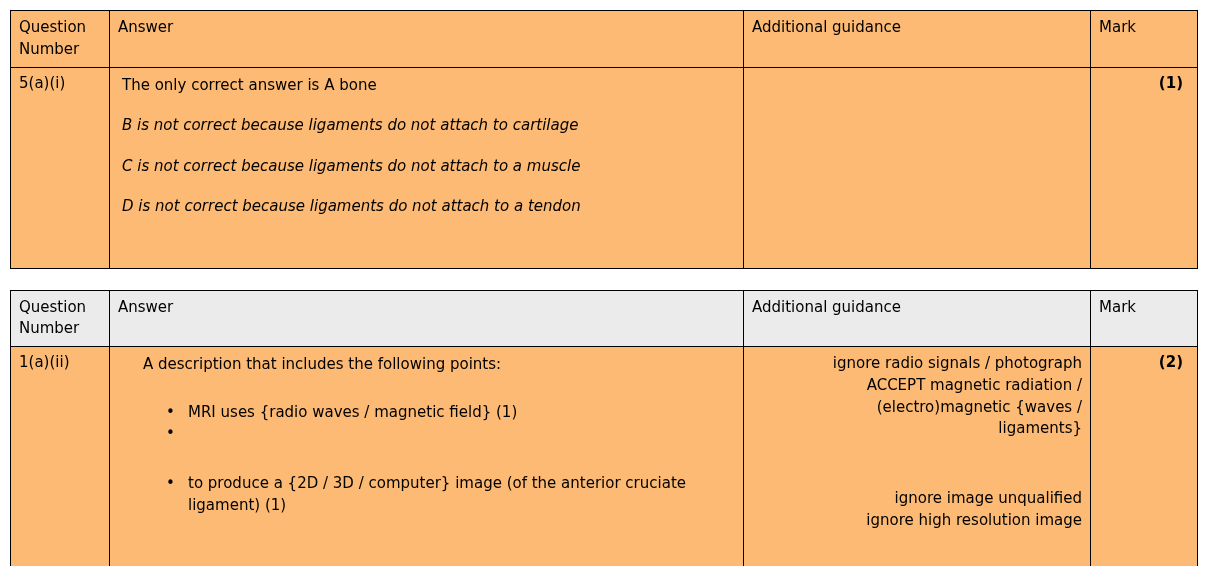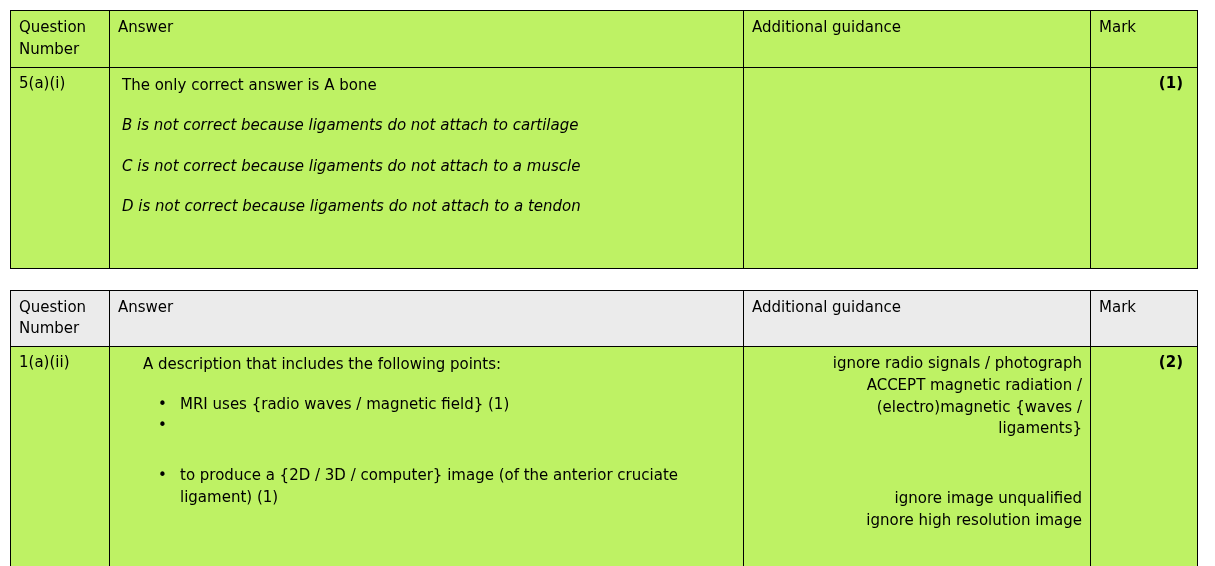--- a/index.html
+++ b/index.html
@@ -19,21 +19,21 @@
     position: relative;
     width: 1215px;
     height: 566px;
     box-sizing: border-box;
     padding: 10px 10px 0 10px;
   }
   table.mark-table {
     width: 1007px;
     border-collapse: collapse;
     table-layout: fixed;
-    background: #bef264;
+    background: #fdba74;
   }
   table.mark-table td,
   table.mark-table th {
     border: 1px solid #000000;
     vertical-align: top;
     padding: 6px 8px 6px 8px;
     font-weight: normal;
     text-align: left;
   }
   .col-qnum { width: 99px; }
@@ -98,21 +98,21 @@
     padding-top: 10px;
     padding-left: 14px;
   }
   .t2-intro {
     line-height: 1.5;
     padding-left: 0px;
     margin-left: 25px;
   }
   ul.bullets {
     list-style: none;
-    margin: 0;
+    margin: 8px;
     padding: 0;
   }
   ul.bullets li {
     position: relative;
     padding-left: 62px;
     line-height: 1.45;
   }
   ul.bullets li::before {
     content: "\2022";
     position: absolute;

